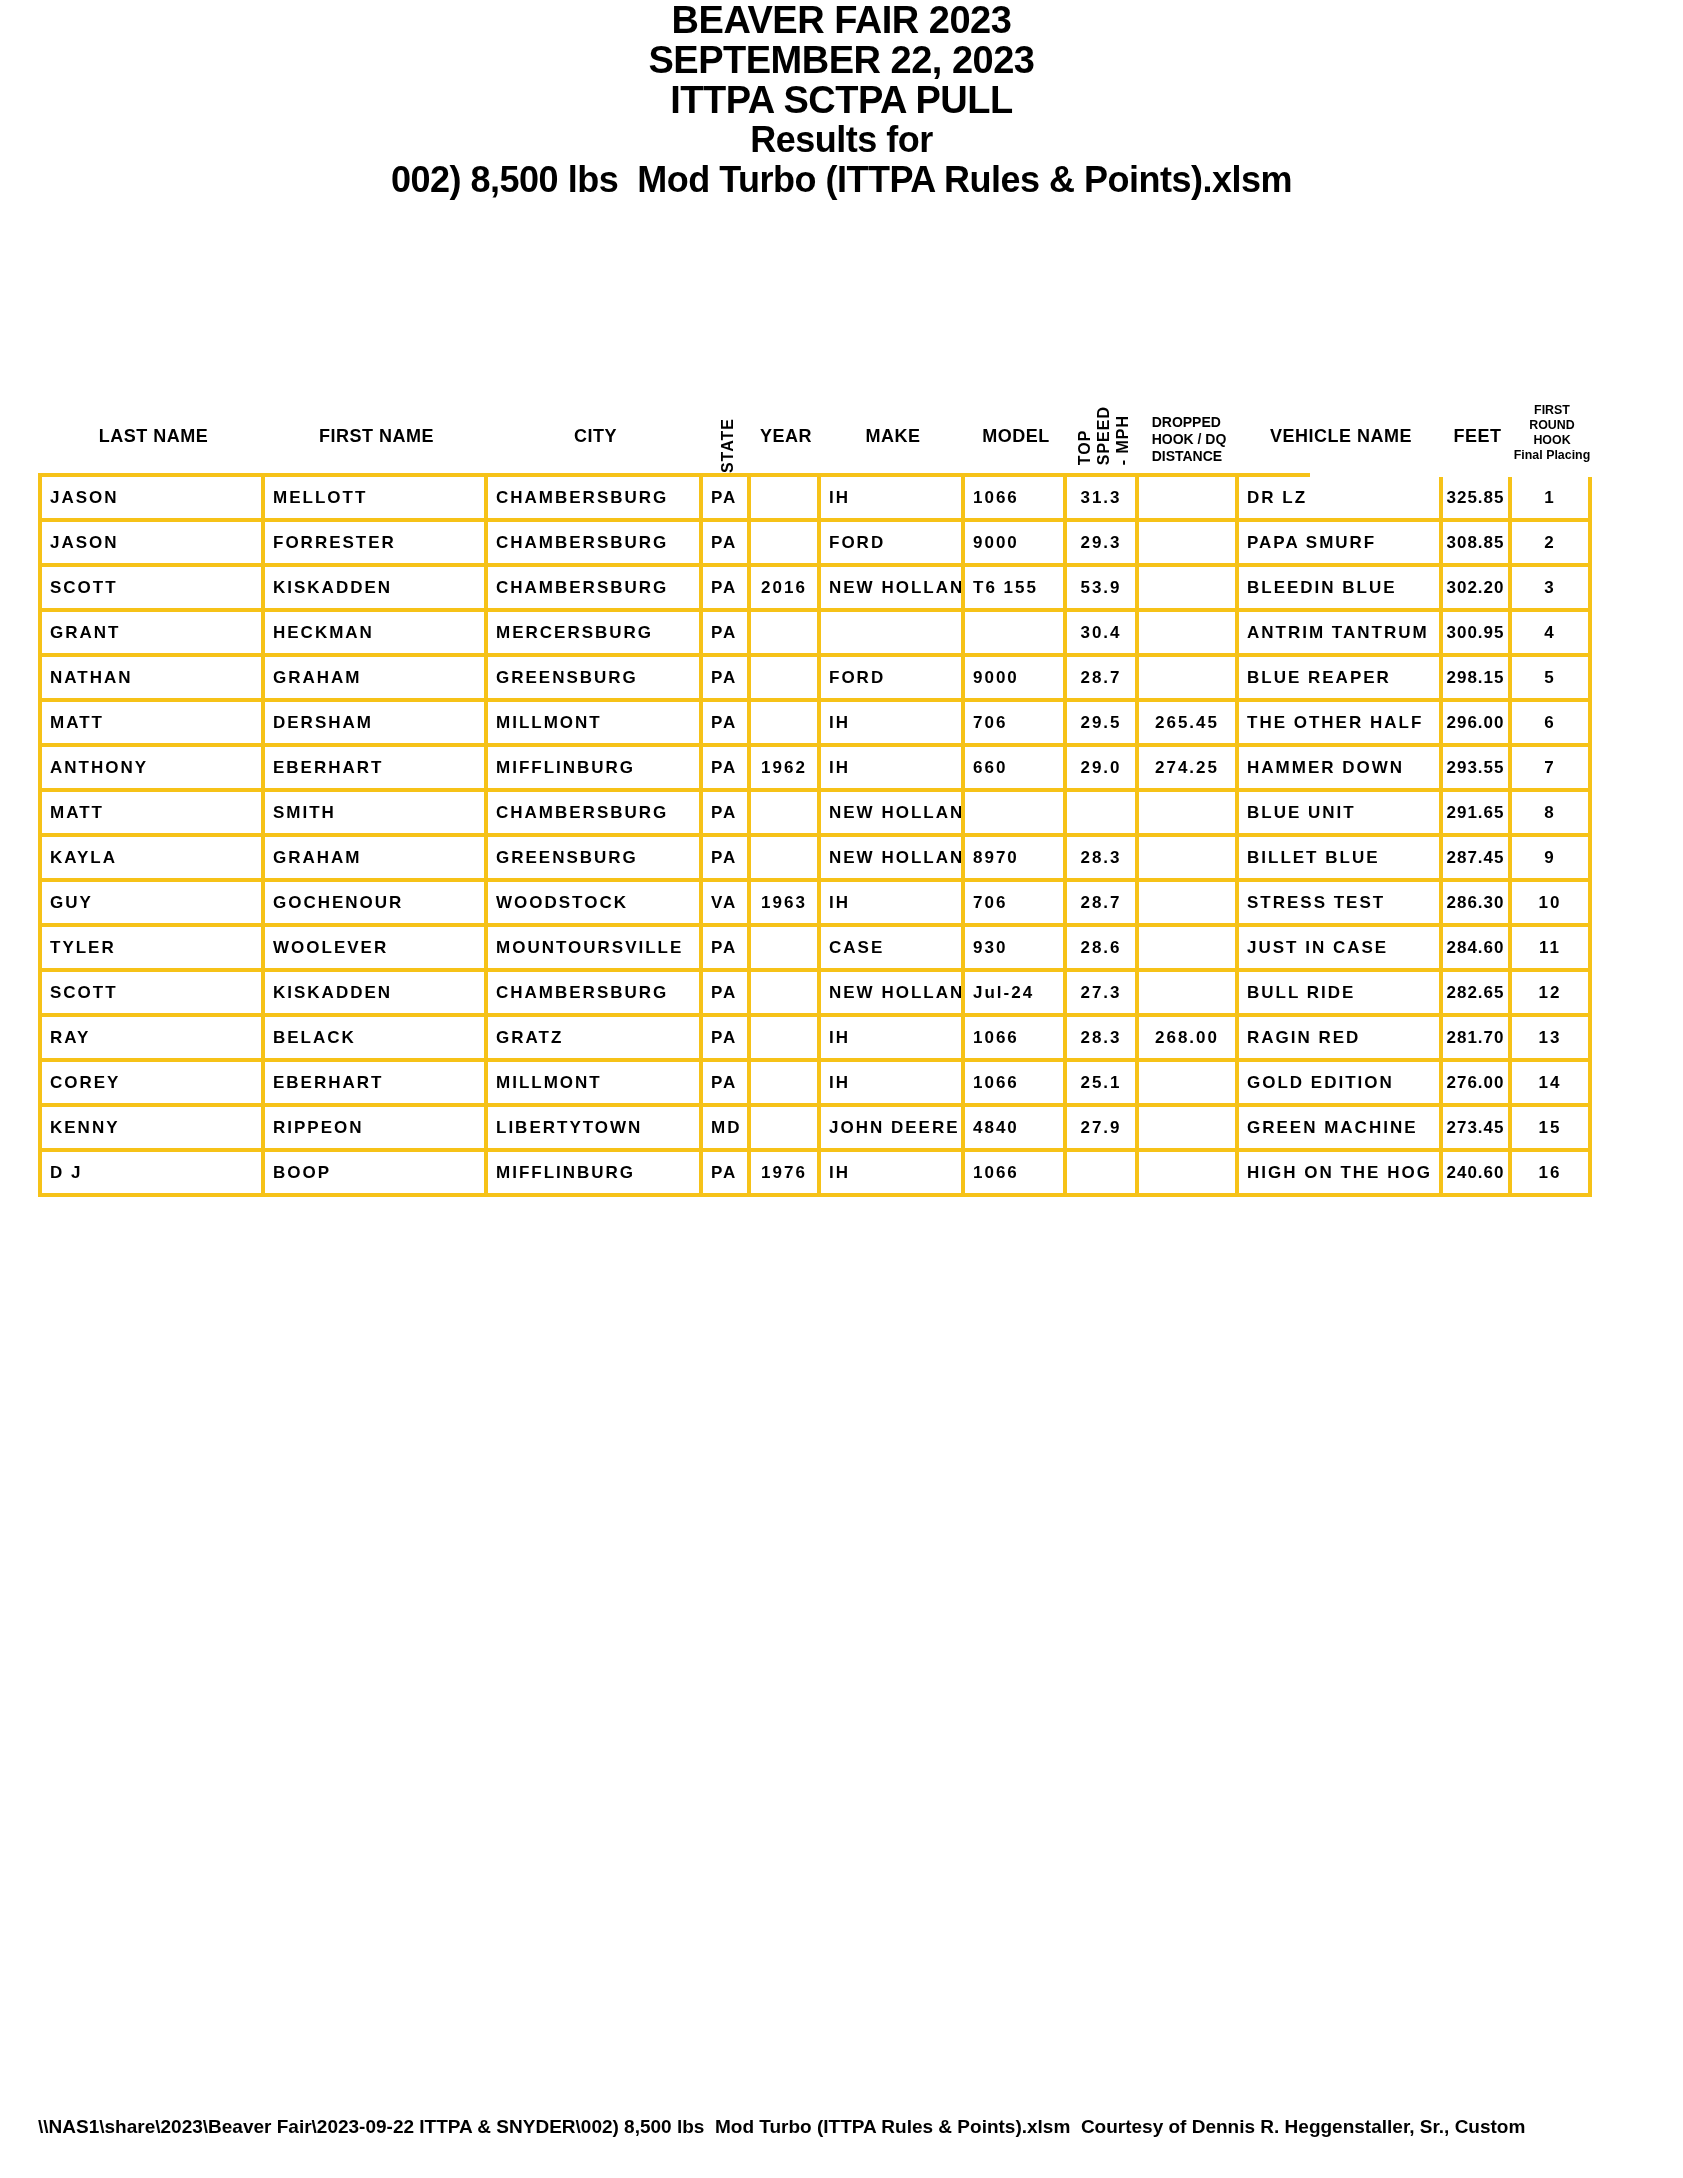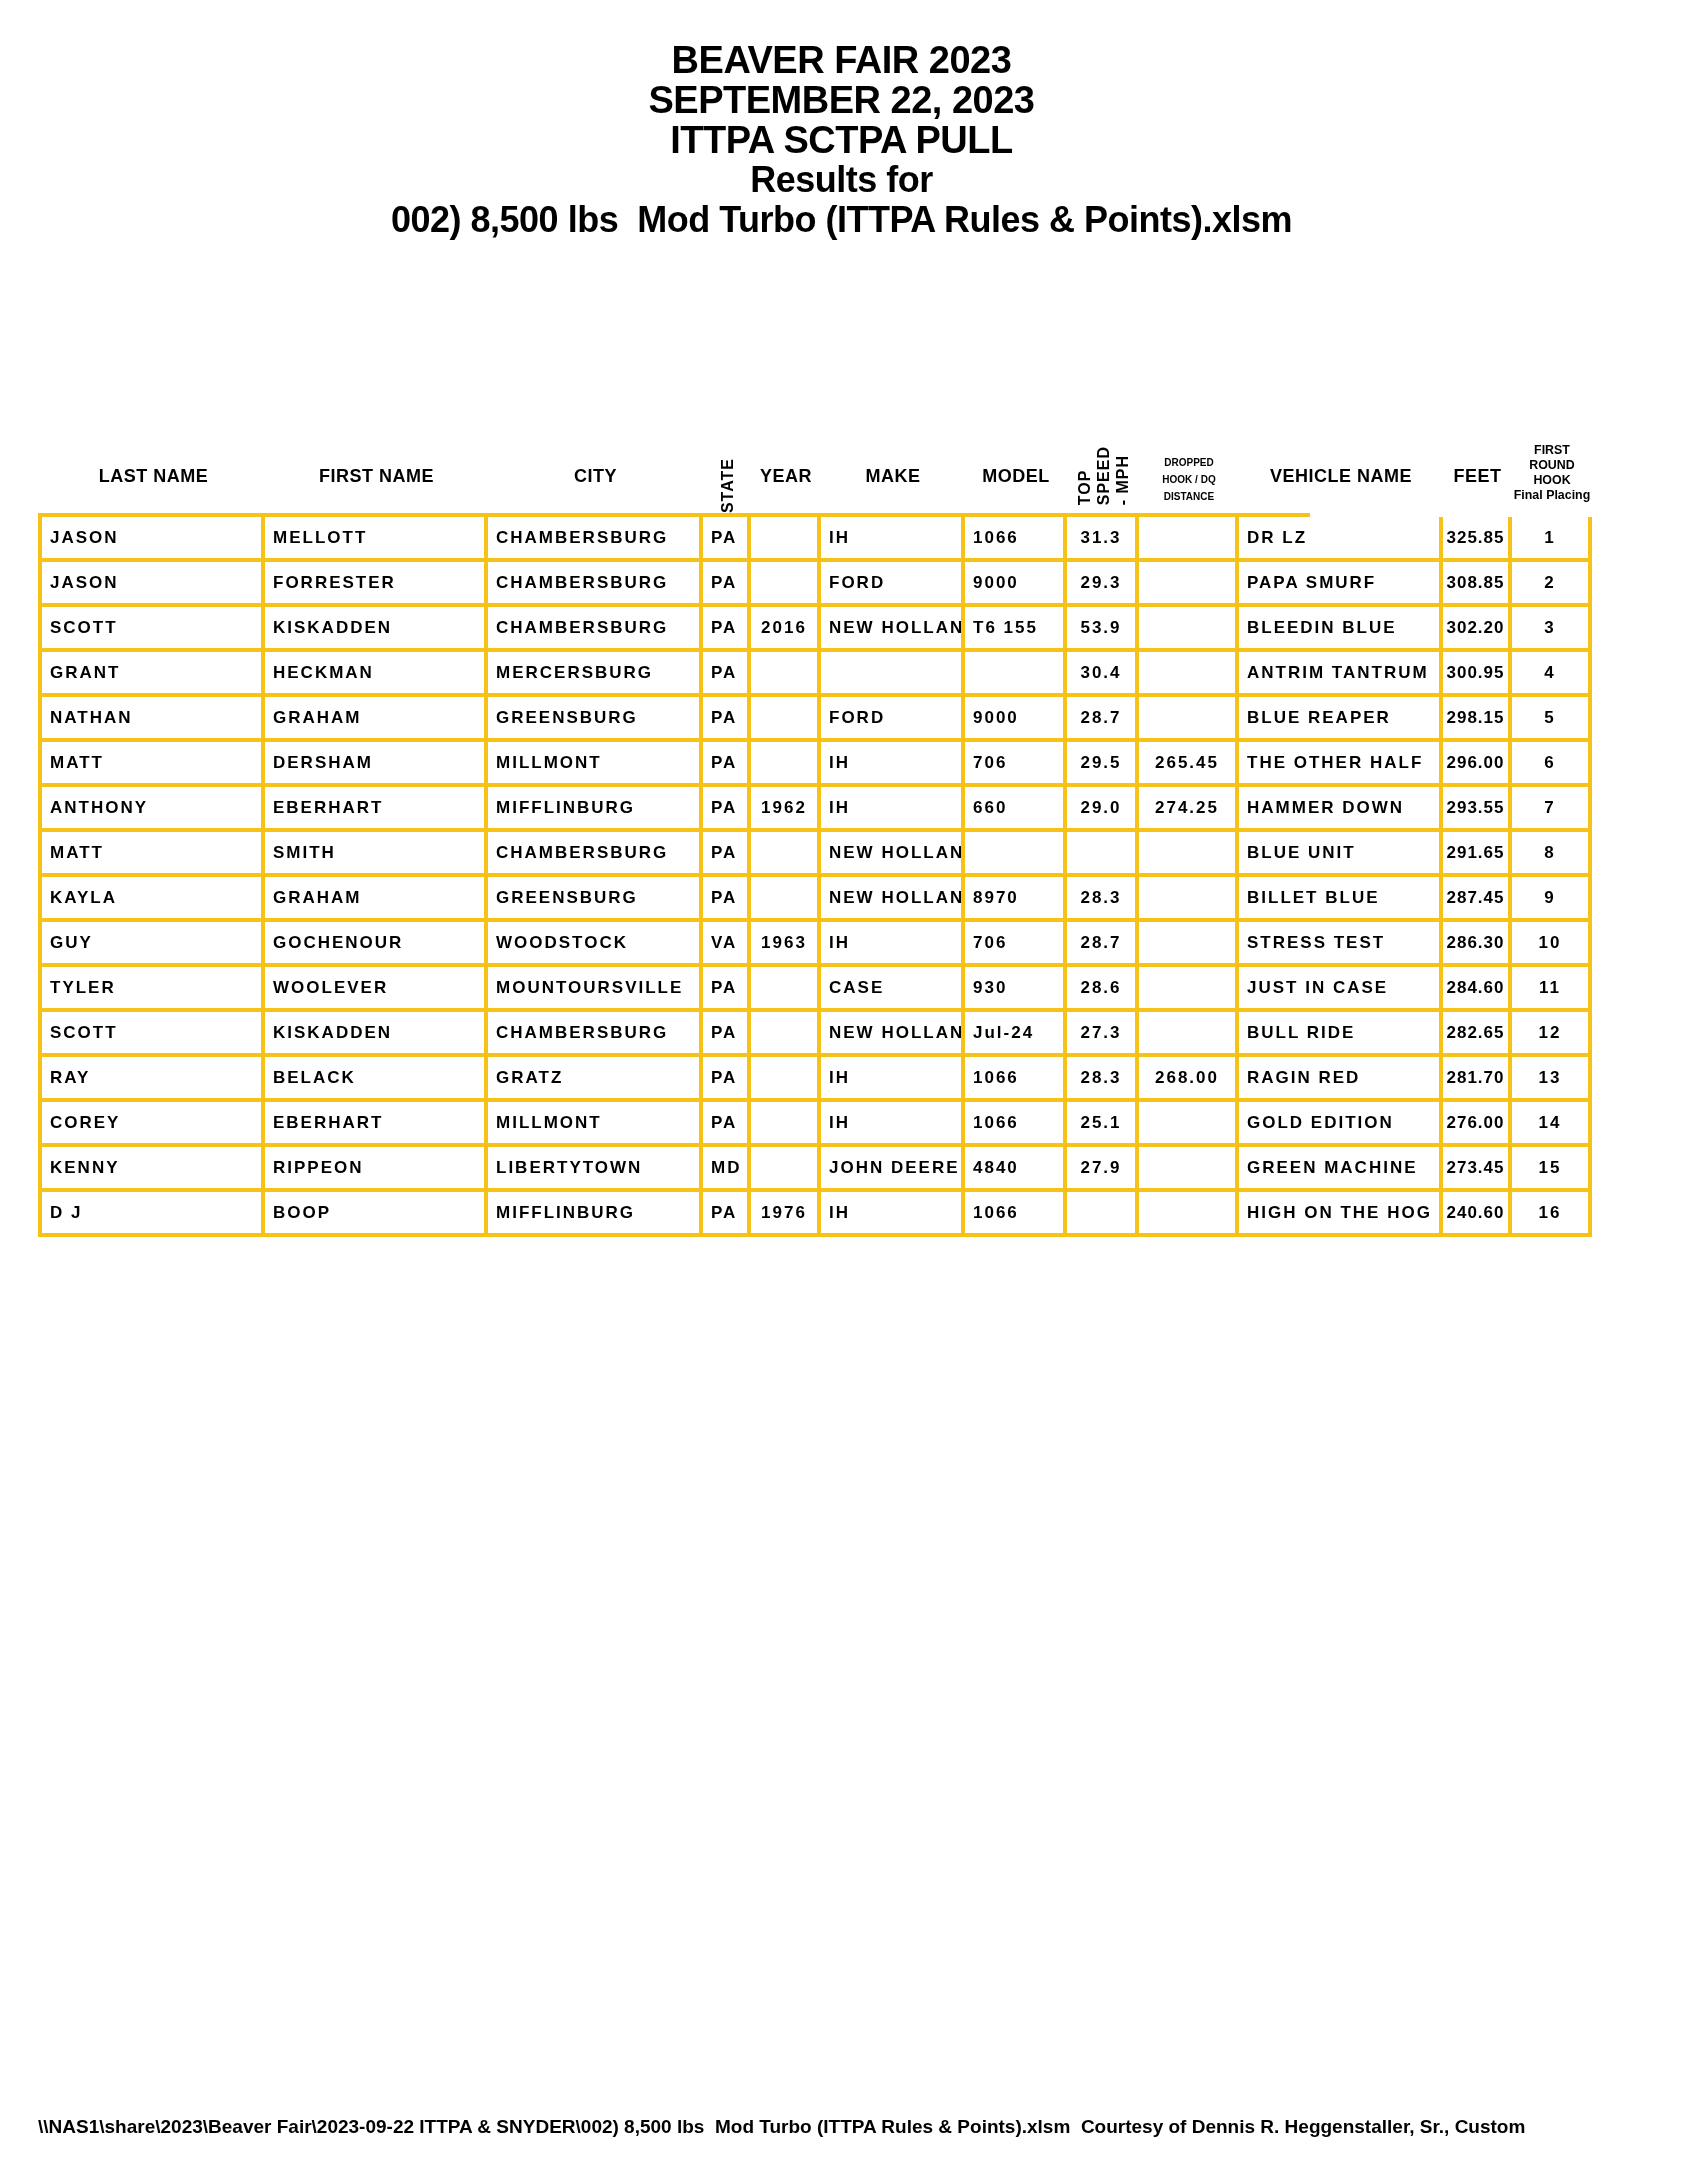--- a/index.html
+++ b/index.html
@@ -7,21 +7,21 @@
   html, body { background: #ffffff; }
   body {
     width: 1683px; height: 2178px;
     font-family: "Liberation Sans", sans-serif;
     color: #000;
     position: relative;
   }
   .page { position: relative; width: 1683px; height: 2178px; overflow: hidden; }
 
   
-  .title-block { margin-top: 40px; text-align: center; }
+  .title-block { text-align: center; }
   .title-line {
     font-size: 38px; font-weight: bold; line-height: 40px;
     letter-spacing: -0.5px; white-space: pre-wrap;
   }
   .title-line.results { font-size: 36px; }
   .title-line.filename { font-size: 36px; }
 
   
   .thead {
     display: grid; grid-template-columns: var(--cols);
@@ -36,22 +36,22 @@
   }
   .h-vert {
     writing-mode: vertical-rl; transform: rotate(180deg);
     font-weight: bold; font-size: 16px; letter-spacing: 1px;
     line-height: 19px; white-space: pre-line;
     padding-bottom: 0px; text-align: left;
   }
   .hcell.state .h-vert { margin-bottom: 0px; }
   .hcell.speed .h-vert { margin-bottom: 8px; }
   .h-multi {
-    font-weight: bold; font-size: 10px; line-height: 17px;
-    text-align: center; white-space: pre-line; padding-bottom: 8px;
+    font-weight: bold; font-size: 14px; line-height: 17px;
+    white-space: pre-line; padding-bottom: 8px;
   }
   .h-placing { text-align: center; padding-bottom: 10px; }
   .h-placing .h-placing-main {
     display: block; font-weight: bold; font-size: 12.4px; line-height: 15px; white-space: pre-line;
   }
   .h-placing .h-placing-sub {
     display: block; font-weight: bold; font-size: 12.4px; line-height: 15px;
   }
 
   

